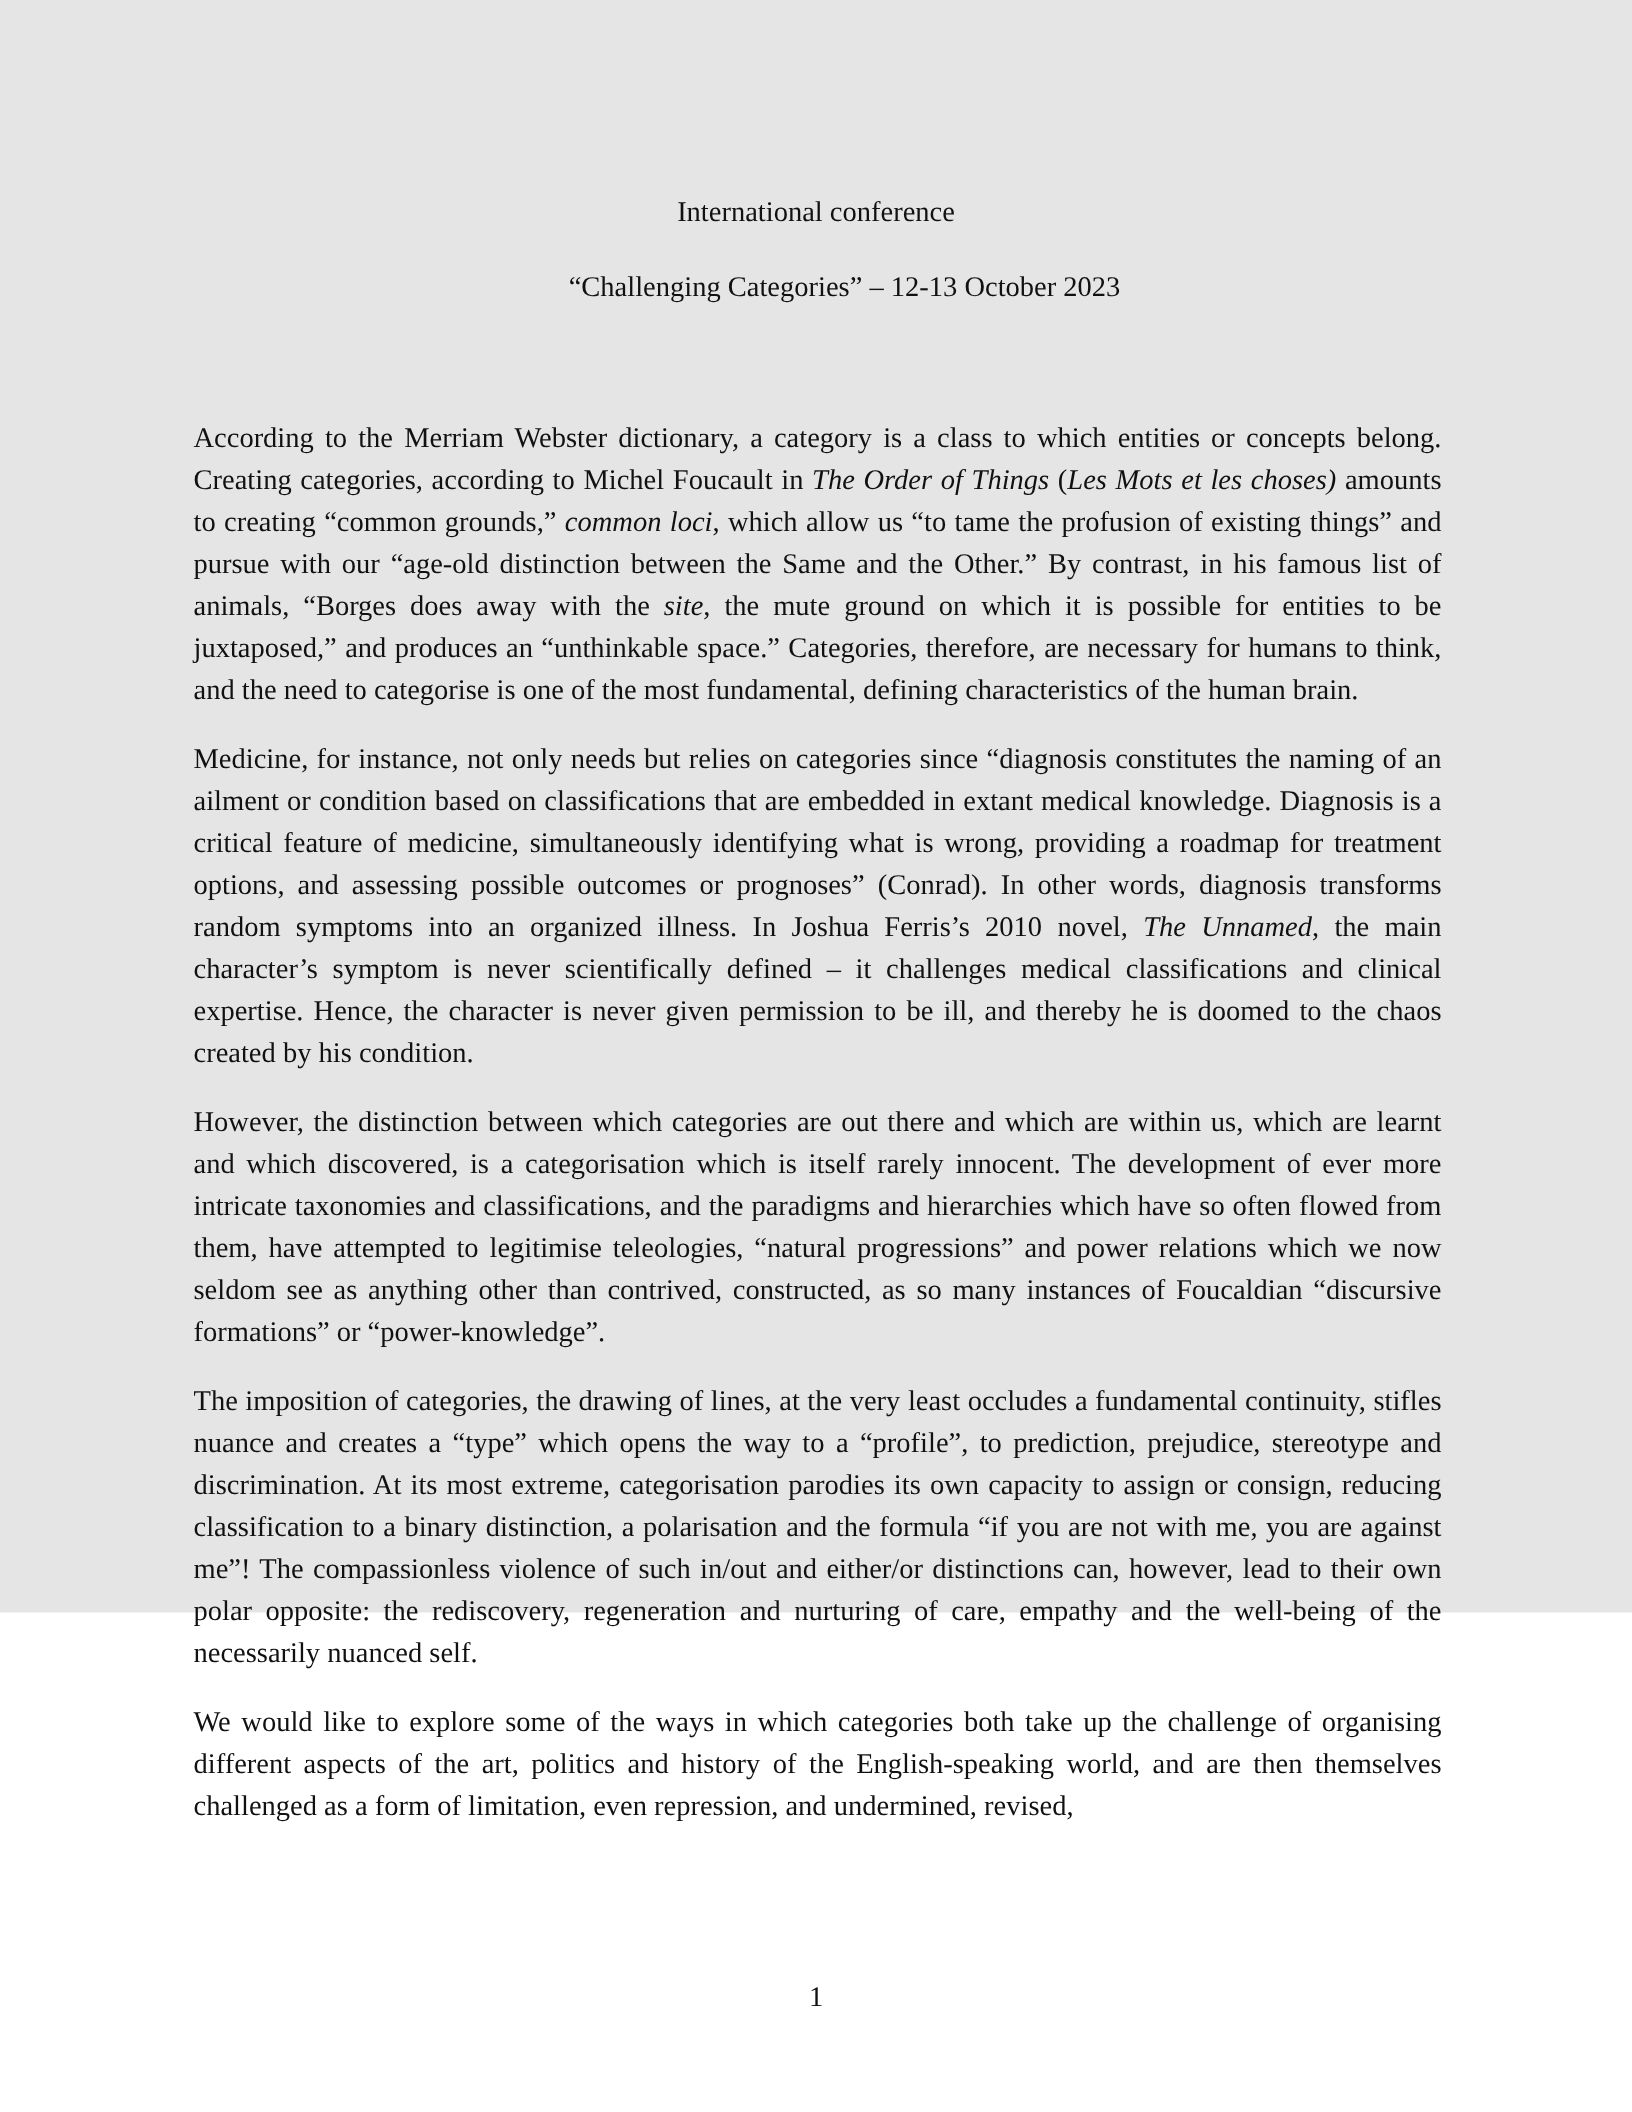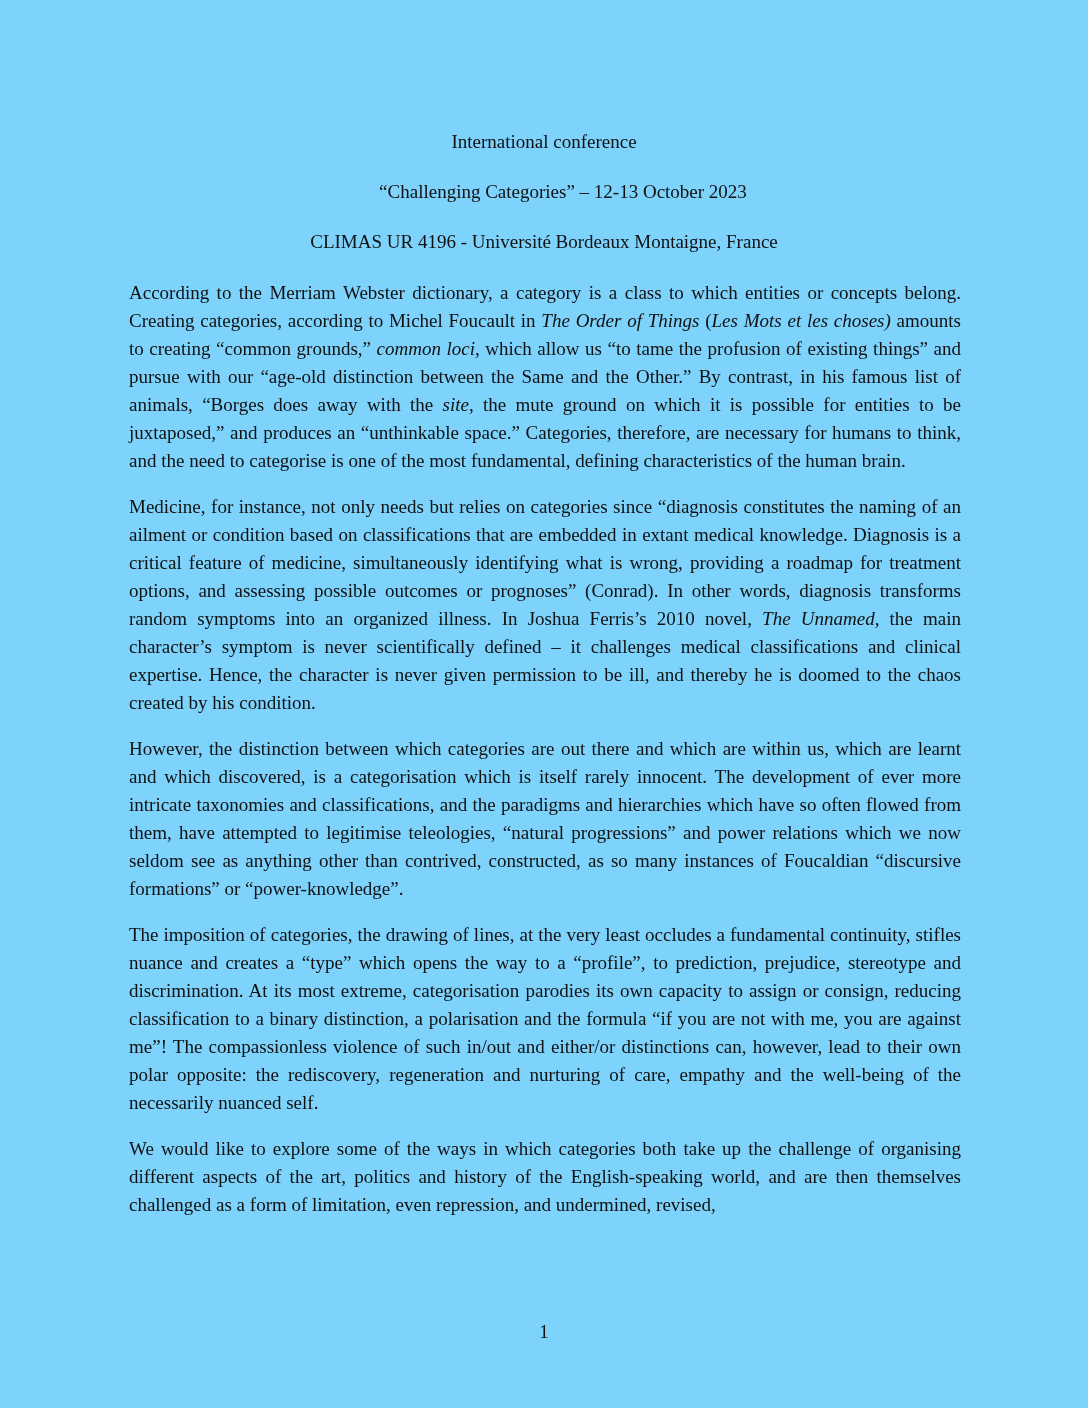--- a/index.html
+++ b/index.html
@@ -13,22 +13,22 @@
       position: relative;
       overflow: hidden;
       font-family: "Liberation Serif", "DejaVu Serif", serif;
       color: #111111;
     }
     .page {
       position: absolute;
       left: 0;
       top: 0;
       width: 1088px;
-      height: 1408px;
-      background: #7dd3fc;
+      height: 1075px;
+      background: #e5e5e5;
     }
     .header-line {
       position: absolute;
       left: 0;
       width: 1088px;
       text-align: center;
       font-size: 19px;
       line-height: 24px;
     }
     .subtitle { top: 130px; }
@@ -57,21 +57,20 @@
       font-size: 19px;
       line-height: 24px;
     }
   </style>
 </head>
 <body>
 
 <div class="page">
   <div class="header-line subtitle">International conference</div>
   <div class="header-line title">“Challenging Categories” – 12-13 October 2023</div>
-  <div class="header-line affil">CLIMAS UR 4196 - Université Bordeaux Montaigne, France</div>
 
   <div class="body">
     <p class="para"><span>According to the Merriam Webster dictionary, a category is a class to which entities or concepts belong. Creating categories, according to Michel Foucault in </span><em>The Order of Things</em><span> (</span><em>Les Mots et les choses)</em><span> amounts to creating “common grounds,” </span><em>common loci</em><span>, which allow us “to tame the profusion of existing things” and pursue with our “age-old distinction between the Same and the Other.” By contrast, in his famous list of animals, “Borges does away with the </span><em>site</em><span>, the mute ground on which it is possible for entities to be juxtaposed,” and produces an “unthinkable space.” Categories, therefore, are necessary for humans to think, and the need to categorise is one of the most fundamental, defining characteristics of the human brain.</span></p>
     <p class="para"><span>Medicine, for instance, not only needs but relies on categories since “diagnosis constitutes the naming of an ailment or condition based on classifications that are embedded in extant medical knowledge. Diagnosis is a critical feature of medicine, simultaneously identifying what is wrong, providing a roadmap for treatment options, and assessing possible outcomes or prognoses” (Conrad). In other words, diagnosis transforms random symptoms into an organized illness. In Joshua Ferris’s 2010 novel, </span><em>The Unnamed</em><span>, the main character’s symptom is never scientifically defined – it challenges medical classifications and clinical expertise. Hence, the character is never given permission to be ill, and thereby he is doomed to the chaos created by his condition.</span></p>
     <p class="para"><span>However, the distinction between which categories are out there and which are within us, which are learnt and which discovered, is a categorisation which is itself rarely innocent. The development of ever more intricate taxonomies and classifications, and the paradigms and hierarchies which have so often flowed from them, have attempted to legitimise teleologies, “natural progressions” and power relations which we now seldom see as anything other than contrived, constructed, as so many instances of Foucaldian “discursive formations” or “power-knowledge”.</span></p>
     <p class="para"><span>The imposition of categories, the drawing of lines, at the very least occludes a fundamental continuity, stifles nuance and creates a “type” which opens the way to a “profile”, to prediction, prejudice, stereotype and discrimination. At its most extreme, categorisation parodies its own capacity to assign or consign, reducing classification to a binary distinction, a polarisation and the formula “if you are not with me, you are against me”! The compassionless violence of such in/out and either/or distinctions can, however, lead to their own polar opposite: the rediscovery, regeneration and nurturing of care, empathy and the well-being of the necessarily nuanced self.</span></p>
     <p class="para"><span>We would like to explore some of the ways in which categories both take up the challenge of organising different aspects of the art, politics and history of the English-speaking world, and are then themselves challenged as a form of limitation, even repression, and undermined, revised,</span></p>
   </div>
 
   <div class="page-number">1</div>

